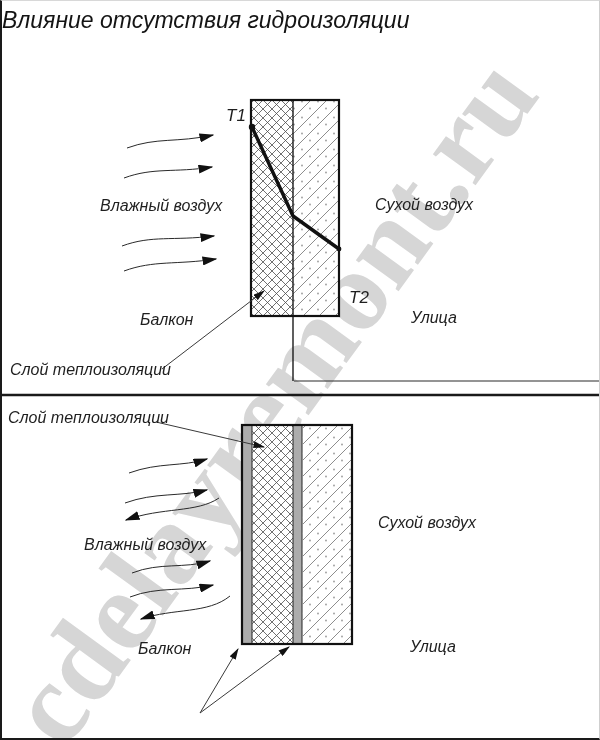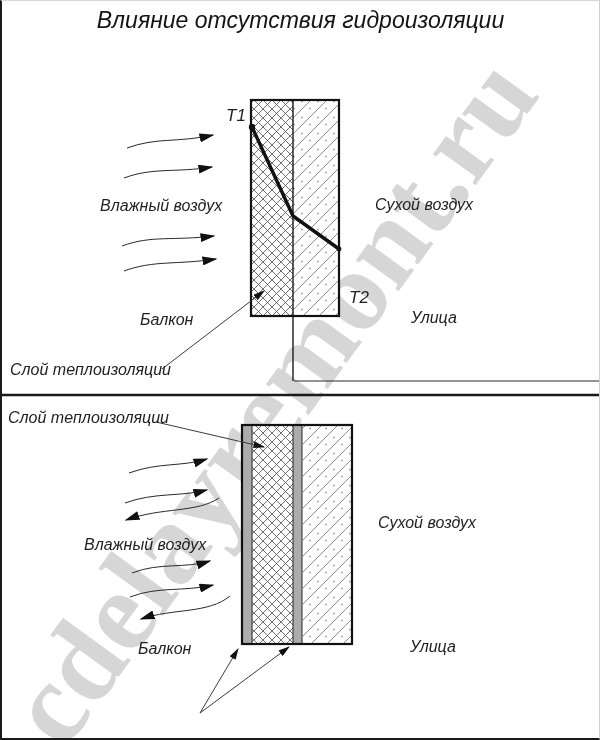--- a/index.html
+++ b/index.html
@@ -16,21 +16,21 @@
     transform:rotate(-54deg);transform-origin:center center;
     font-family:"Liberation Serif",serif;font-weight:bold;font-size:115px;
     color:#d6d6d6;z-index:0;user-select:none;
   }
   svg.diagram{position:absolute;left:0;top:0;z-index:1;}
   .lbl{
     position:absolute;z-index:3;white-space:nowrap;
     font-style:italic;color:#1f1f1f;font-size:16px;
     font-family:"Liberation Sans",sans-serif;
   }
-  .title-line{position:absolute;left:0;right:0;text-align:center;z-index:3;
+  .title-line{position:absolute;left:0;right:0;z-index:3;
     font-style:italic;color:#141414;white-space:nowrap;
     font-family:"Liberation Sans",sans-serif;}
   .t1l{left:224px;top:105px;font-size:17px;}
   .t2l{left:347px;top:241px;font-size:17px;margin-top:46px;}
   .top-humid{left:98px;top:196px;}
   .top-dry{left:373px;top:195px;}
   .top-balcony{left:138px;top:310px;}
   .top-street{left:409px;top:308px;}
   .top-ins{left:8px;top:360px;}
   .cond{left:299px;top:351px;}

